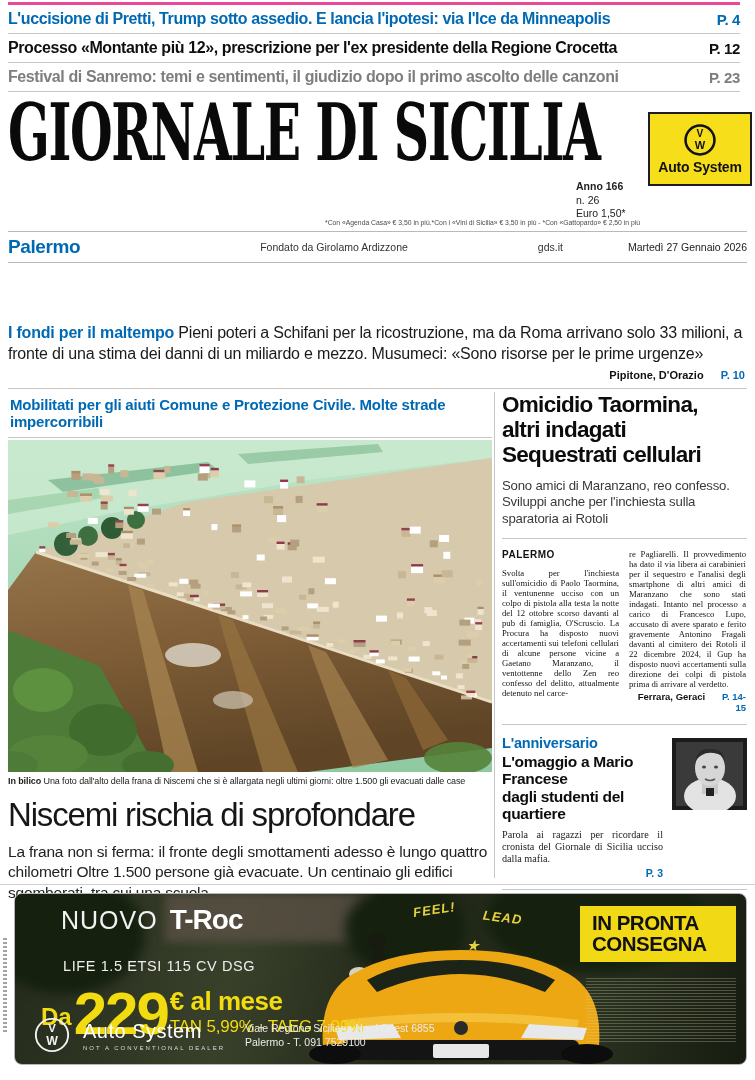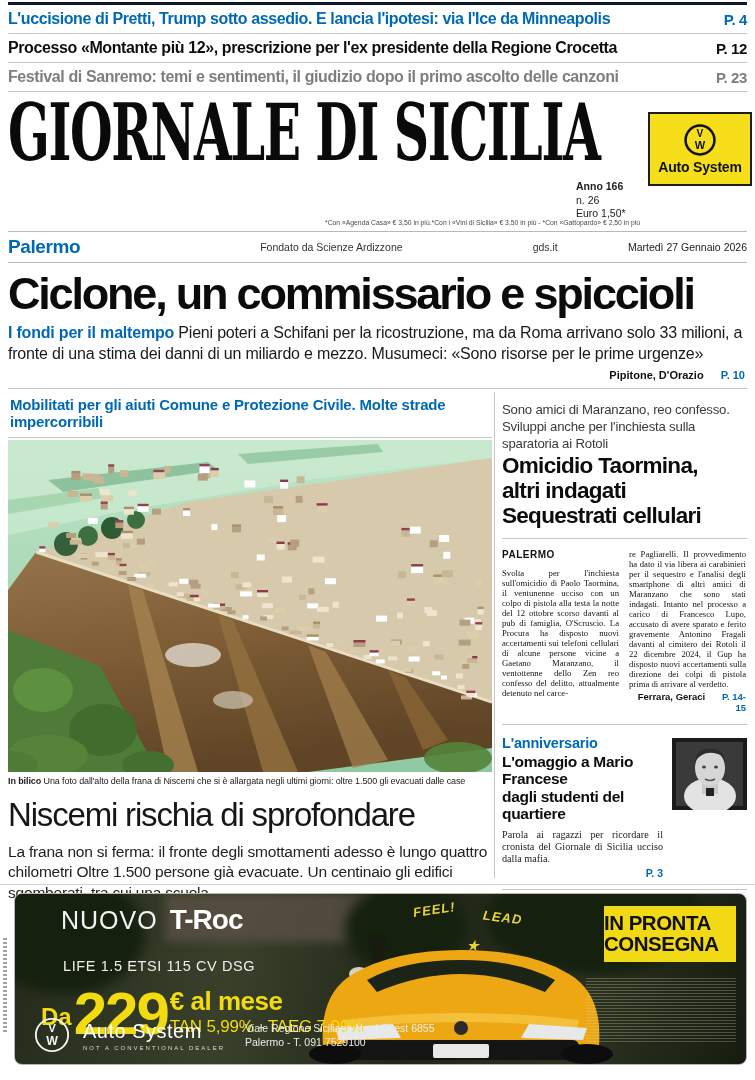--- a/index.html
+++ b/index.html
@@ -1,21 +1,21 @@
 <!DOCTYPE html>
 <html><head>
 <meta charset="utf-8">
 <style>
   html,body{margin:0;padding:0;background:#e9e9e9;}
   #page{position:relative;width:755px;height:1080px;background:#fff;margin:0 auto;
         font-family:"Liberation Sans",sans-serif;overflow:hidden;color:#111;}
   .abs{position:absolute;}
 
   
-  #topbar{position:absolute;top:2px;left:8px;right:8px;border-top:3px solid #0f172a;}
+  #topbar{position:absolute;top:2px;left:8px;right:15px;border-top:3px solid #ec4899;}
   .toprow{display:flex;justify-content:space-between;align-items:center;height:28px;
           border-bottom:1px solid #c6c6c6;font-weight:bold;font-size:16px;letter-spacing:-0.4px;}
   .toprow .pg{font-size:15px;margin-left:10px;white-space:nowrap;}
   .row-blue,.row-blue .pg{color:#0069b4;}
   .row-black,.row-black .pg{color:#0f0f0f;}
   .row-gray,.row-gray .pg{color:#7e7e7e;}
 
   
   #masthead-title{position:absolute;left:8px;top:94px;font-family:"DejaVu Serif",serif;
       font-weight:700;font-size:72px;letter-spacing:-2px;line-height:1;white-space:nowrap;
@@ -95,21 +95,21 @@
   #ad-model{font-size:28px;font-weight:bold;color:#ffffff;letter-spacing:-1px;}
   #ad-trim{position:absolute;left:48px;top:64px;font-size:14.5px;color:#eeeeee;letter-spacing:0.6px;}
   #ad-price{position:absolute;left:26px;top:94px;display:flex;align-items:flex-end;color:#f2db0e;}
   #ad-price .da{font-size:24px;font-weight:bold;margin-bottom:8px;}
   #ad-price .num{font-size:60px;font-weight:bold;line-height:0.85;letter-spacing:-2px;margin:0 2px;}
   #ad-price .colr{display:flex;flex-direction:column;margin-bottom:2px;}
   #ad-price .mese{font-size:26px;font-weight:bold;letter-spacing:-0.5px;line-height:1;}
   #ad-price .tan{font-size:17px;font-weight:normal;margin-top:3px;letter-spacing:-0.2px;}
   .doodle{position:absolute;color:#e8d23c;font-size:13px;font-weight:bold;font-style:italic;letter-spacing:1px;}
   #ad-ribbon{position:absolute;right:10px;top:12px;width:132px;background:#f2d915;color:#111;
-      font-weight:bold;font-size:20.5px;line-height:1.02;letter-spacing:-0.5px;padding:7px 0;}
+      font-weight:bold;font-size:20.5px;line-height:1.02;letter-spacing:-0.5px;padding:7px 12px;}
   #ad-fineprint{position:absolute;right:10px;top:84px;width:150px;height:64px;opacity:.55;
       background:repeating-linear-gradient(180deg,rgba(215,215,175,.5) 0 1px,transparent 1px 3px);}
   #ad-dealer{position:absolute;left:18px;bottom:10px;display:flex;align-items:center;gap:12px;}
   #ad-dealer .dn{font-size:20px;color:#fff;font-weight:500;letter-spacing:0.5px;}
   #ad-dealer .tag{font-size:6px;color:#dcdcdc;letter-spacing:2px;margin-top:2px;text-align:center;}
   #ad-dealer .addr{font-size:10.5px;color:#ececec;line-height:1.35;margin-left:8px;}
   #barcode-strip{position:absolute;left:3px;top:938px;width:4px;height:95px;opacity:.6;
       background:repeating-linear-gradient(180deg,#666 0 2px,transparent 2px 4px);}
 </style>
 </head>
@@ -145,26 +145,25 @@
 
   <div id="edition">
     <div class="b">Anno 166</div>
     <div>n. 26</div>
     <div>Euro 1,50*</div>
   </div>
   <div id="supplements">*Con «Agenda Casa» € 3,50 in più.*Con i «Vini di Sicilia» € 3,50 in più - *Con «Gattopardo» € 2,50 in più</div>
 
   <div id="dateline">
     <span class="city">Palermo</span>
-    <span class="mid founded">Fondato da Scienze Ardizzone</span>
+    <span class="mid founded">Fondato da Girolamo Ardizzone</span>
     <span class="mid site">gds.it</span>
     <span class="date">Martedì 27 Gennaio 2026</span>
   </div>
 
-  <div id="lead-title">Ciclone, un commissario e spiccioli</div>
   <div id="lead-stand">
     <span class="kick">I fondi per il maltempo</span><span> Pieni poteri a Schifani per la ricostruzione, ma da Roma arrivano solo 33 milioni, a fronte di una stima dei danni di un miliardo e mezzo. Musumeci: «Sono risorse per le prime urgenze»</span>
   </div>
   <div id="lead-byline">
     <span>Pipitone, D'Orazio</span>
     <span class="pg-blue">P. 10</span>
   </div>
 
   <div id="rule-main"></div>
   <div id="vdivider"></div>
@@ -414,24 +413,24 @@
 
     <div id="niscemi-title">Niscemi rischia di sprofondare</div>
     <div id="niscemi-stand">La frana non si ferma: il fronte degli smottamenti adesso è lungo quattro chilometri Oltre 1.500 persone già evacuate. Un centinaio gli edifici sgomberati, tra cui una scuola</div>
     <div id="niscemi-byline">
       <span>Calabrese</span>
       <span class="pg-blue">P. 11</span>
     </div>
   </div>
 
   <div id="rail">
-    <div id="taormina-stand">Sono amici di Maranzano, reo confesso. Sviluppi anche per l'inchiesta sulla sparatoria ai Rotoli</div>
     <div id="taormina-title">Omicidio Taormina,
 altri indagati
 Sequestrati cellulari</div>
+    <div id="taormina-stand">Sono amici di Maranzano, reo confesso. Sviluppi anche per l'inchiesta sulla sparatoria ai Rotoli</div>
     <hr class="rail-hr">
     <div id="taormina-body">
       <div class="serifcol">
         <div class="loc">PALERMO</div>
         <span>Svolta per l'inchiesta sull'omicidio di Paolo Taormina, il ventunenne ucciso con un colpo di pistola alla testa la notte del 12 ottobre scorso davanti al pub di famiglia, O'Scruscio. La Procura ha disposto nuovi accertamenti sui telefoni cellulari di alcune persone vicine a Gaetano Maranzano, il ventottenne dello Zen reo confesso del delitto, attualmente detenuto nel carce-</span>
       </div>
       <div class="serifcol">
         <span>re Pagliarelli. Il provvedimento ha dato il via libera ai carabinieri per il sequestro e l'analisi degli smartphone di altri amici di Maranzano che sono stati indagati. Intanto nel processo a carico di Francesco Lupo, accusato di avere sparato e ferito gravemente Antonino Fragali davanti al cimitero dei Rotoli il 22 dicembre 2024, il Gup ha disposto nuovi accertamenti sulla direzione dei colpi di pistola prima di arrivare al verdetto.</span>
         <div id="taormina-byline">
           <span>Ferrara, Geraci</span>

